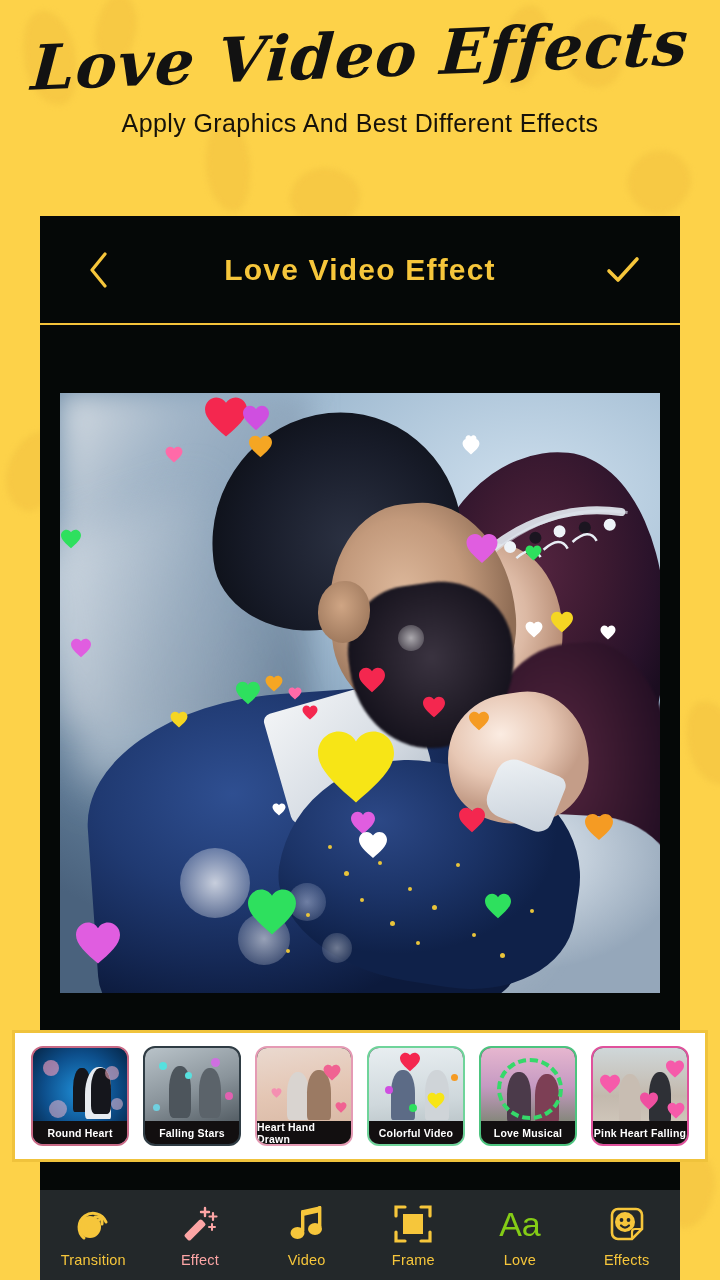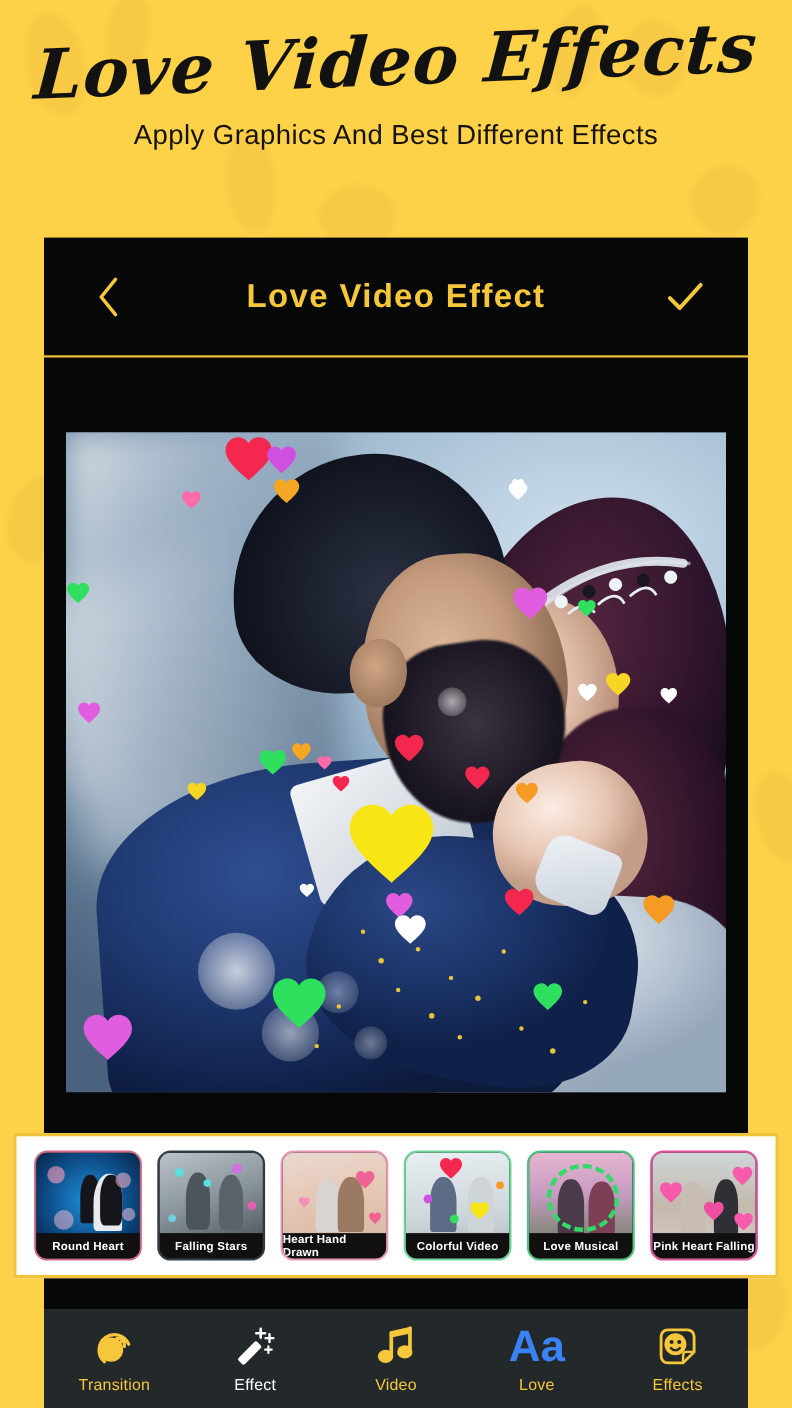--- a/index.html
+++ b/index.html
@@ -244,21 +244,21 @@
     background: #23282a;
     display: flex; align-items: center; justify-content: space-around;
     z-index: 5;
   }
   .tool {
     width: 100px; height: 100%;
     display: flex; flex-direction: column; align-items: center; justify-content: center;
     gap: 6px;
     color: #f6c63b;
   }
-  .tool.disabled { color: #ffffff; }
+  .tool.disabled { color: #fca5a5; }
   .tool-icon { width: 46px; height: 44px; display: flex; align-items: center; justify-content: center; }
   .tool-label { font-size: 14.5px; font-weight: normal; letter-spacing: 0.2px; }
 </style>
 </head>
 <body>
 
 <div class="bg-blobs">
   <div class="blob b1"></div>
     <div class="blob b2"></div>
     <div class="blob b3"></div>
@@ -642,24 +642,36 @@
         <path d="M16 6 L34 2 V8 L16 12 Z"></path>
         <rect x="14" y="6" width="3.4" height="22" rx="1.4"></rect>
         <rect x="31" y="2" width="3.4" height="22" rx="1.4"></rect>
         <ellipse cx="10.5" cy="29" rx="7" ry="6"></ellipse>
         <ellipse cx="28" cy="25" rx="7" ry="6"></ellipse>
       </svg>
     </div>
     <div class="tool-label">Video</div>
   </div>
 
-
   <div class="tool">
     <div class="tool-icon">
-      <span style="font-size:40px;font-weight:bold;color:#3b82f6;line-height:1;font-family:'Liberation Sans',sans-serif;">Aa</span>
+      <svg width="42" height="42" viewBox="0 0 42 42" fill="none" stroke="#f6c63b" stroke-width="3.2" stroke-linecap="round">
+        <rect x="11" y="11" width="20" height="20" fill="#f6c63b" stroke="none"></rect>
+        <path d="M4 13 V4 H13"></path>
+          <path d="M29 4 H38 V13"></path>
+        <path d="M38 29 V38 H29"></path>
+          <path d="M13 38 H4 V29"></path>
+      </svg>
+    </div>
+    <div class="tool-label">Frame</div>
+  </div>
+
+  <div class="tool">
+    <div class="tool-icon">
+      <span style="font-size:34px;font-weight:normal;color:#84cc16;line-height:1;font-family:'Liberation Sans',sans-serif;">Aa</span>
     </div>
     <div class="tool-label">Love</div>
   </div>
 
   <div class="tool">
     <div class="tool-icon">
       <svg width="42" height="42" viewBox="0 0 42 42" fill="none">
         <path d="M6 12 a6 6 0 0 1 6-6 h18 a6 6 0 0 1 6 6 v14 l-10 10 H12 a6 6 0 0 1 -6-6 Z" stroke="#f6c63b" stroke-width="2.6" fill="none"></path>
         <path d="M36 26 h-7 a3 3 0 0 0 -3 3 v7" stroke="#f6c63b" stroke-width="2.2" fill="none"></path>
         <circle cx="19" cy="19" r="10" fill="#f6c63b"></circle>

